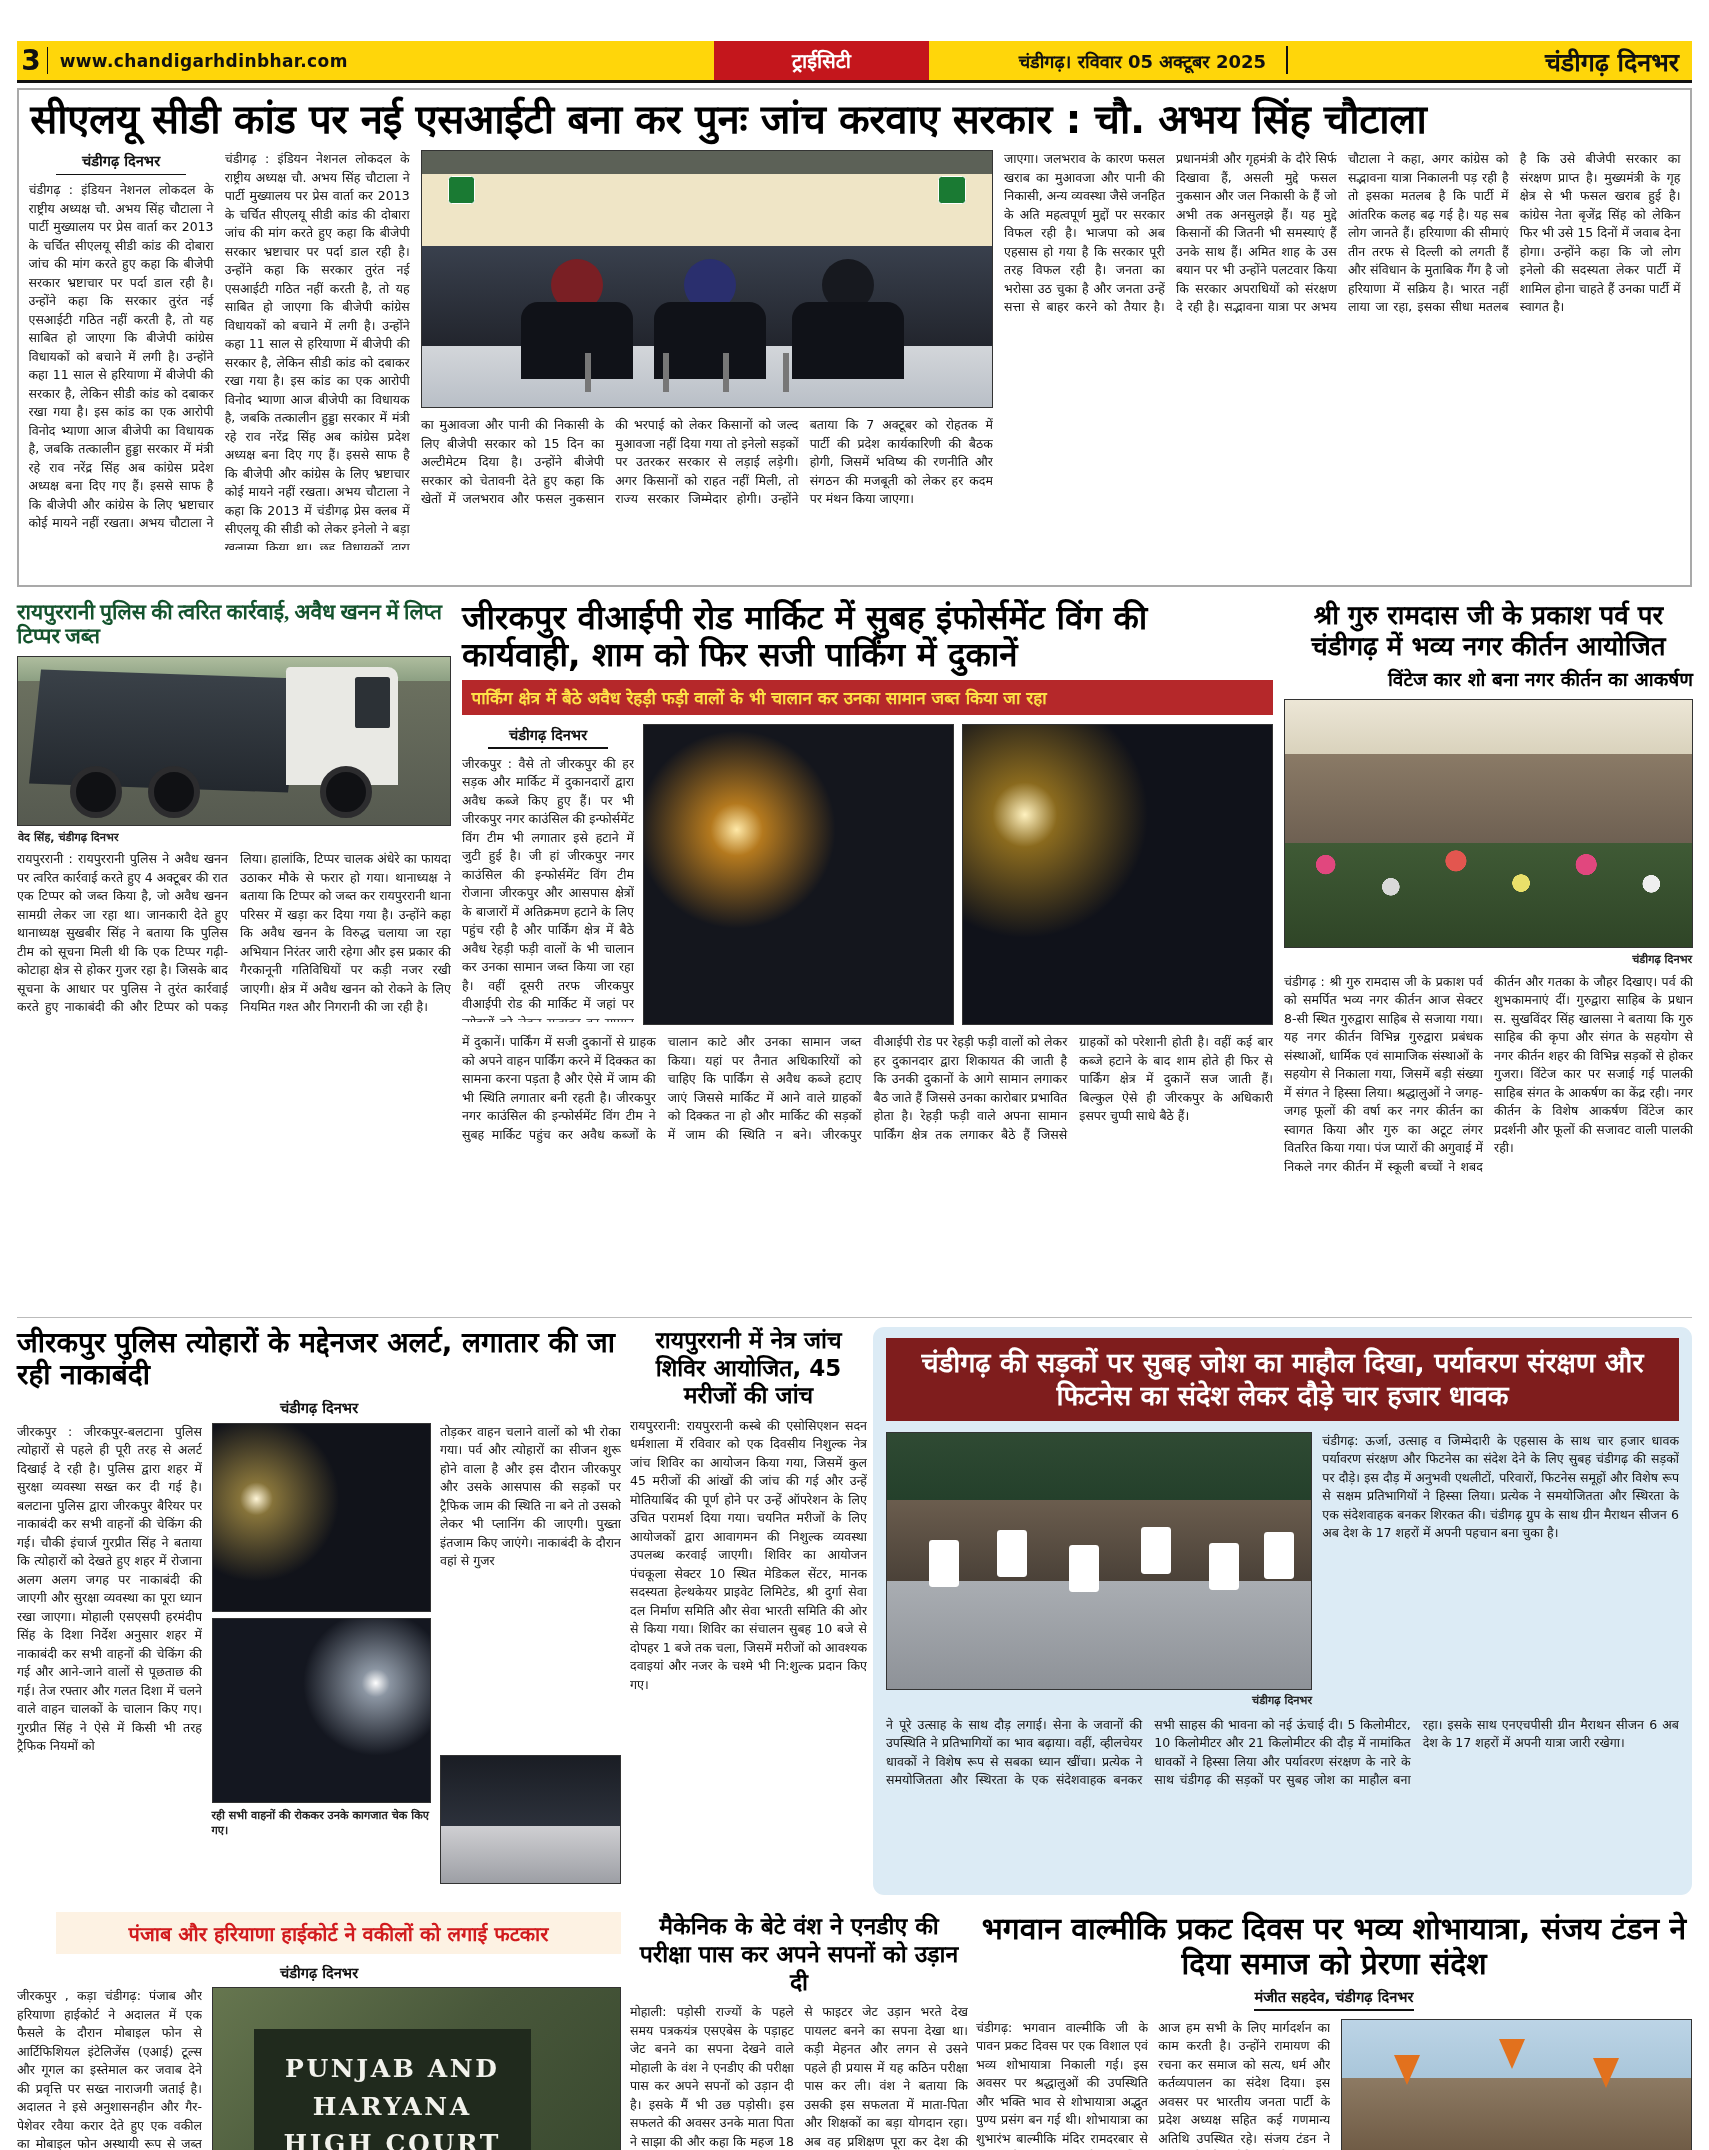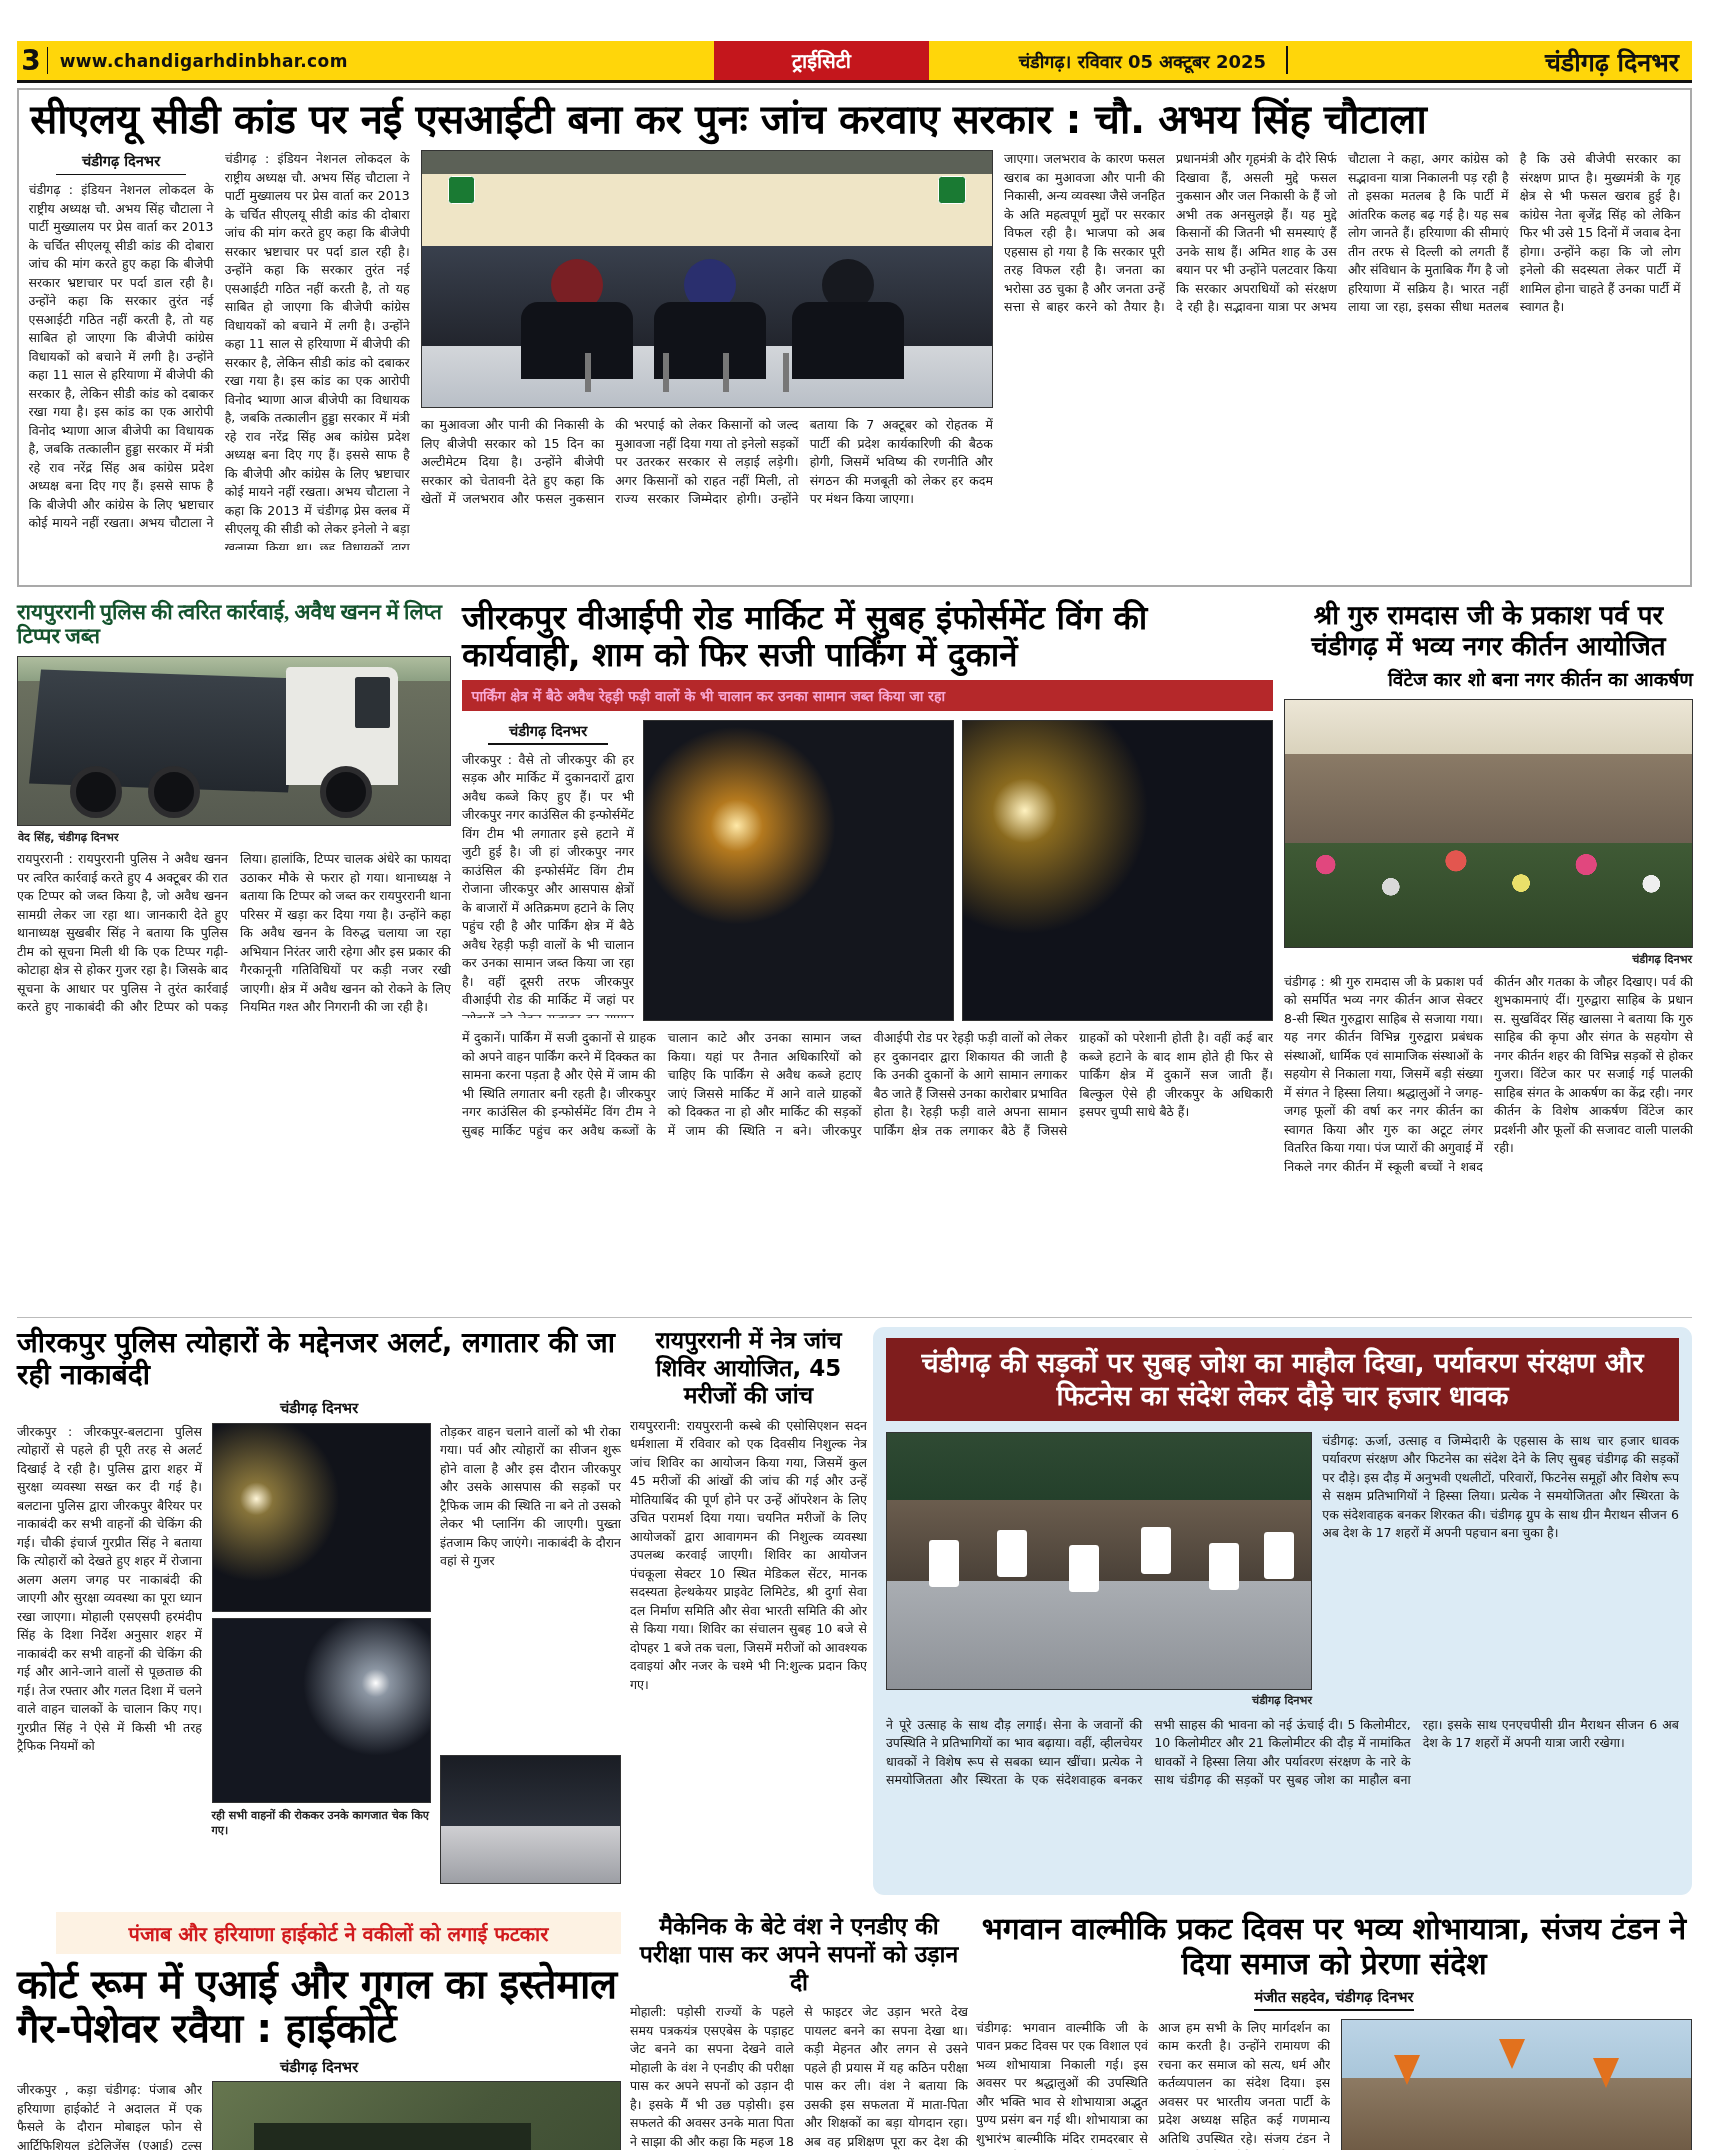--- a/index.html
+++ b/index.html
@@ -49,21 +49,21 @@
   .ph-truck{width:100%;height:170px;background:linear-gradient(180deg,#aebd9e 0%,#8da083 14%,#6b705f 14%,#565a50 100%);}
   .ph-truck .bed{position:absolute;left:4%;top:10%;width:60%;height:68%;background:linear-gradient(180deg,#3a4148,#23282e);transform:skew(-6deg,2deg);}
   .ph-truck .cab{position:absolute;left:62%;top:6%;width:26%;height:70%;background:#e9e9e4;border-radius:4.3px 10.3px 0 0;}
   .ph-truck .win{position:absolute;left:78%;top:12%;width:8%;height:30%;background:#2c3136;border-radius:2.6px;}
   .ph-truck .wheel{position:absolute;bottom:4%;width:52px;height:52px;border-radius:50%;background:#101114;border:6px solid #2c2c2e;}
   .truck-cap{margin:3.4px 0 6px 0.9px;}
   .tipper .body-txt{column-count:2;column-gap:12px;height:318px;}
 
   .market{position:absolute;left:462px;top:600px;width:811px;height:714px;}
   .market h2{margin:0 0 6px 0;font-size:33px;line-height:1.12;font-weight:900;color:#000;}
-  .market .kicker{background:#b5282a;color:#f9a8d4;font-size:14px;font-weight:800;padding:6px 9.5px;margin-bottom:8.6px;}
+  .market .kicker{background:#b5282a;color:#fde047;font-size:17px;font-weight:800;padding:6px 9.5px;margin-bottom:8.6px;}
   .market-row{display:flex;gap:8.6px;height:301px;}
   .market-colA{width:172px;flex:none;}
   .ph-night{flex:1;background:#0a0c12;}
   .ph-night.n1{background:radial-gradient(circle at 30% 35%,#ffe9a8 0%,#b4791e 9%,#14161d 34%),radial-gradient(circle at 75% 60%,#ffd77a 0%,#6e4a12 12%,#0a0c12 40%),#0a0c12;}
   .ph-night.n2{background:radial-gradient(circle at 20% 30%,#fff2c0 0%,#8a6a1e 10%,#10121a 38%),radial-gradient(circle at 65% 25%,#ffffff 0%,#9aa 6%,#151822 30%),radial-gradient(circle at 80% 70%,#e8b65a 0%,#533a10 14%,#0a0c12 44%),#0a0c12;}
   .market-below{margin-top:8.6px;column-count:4;column-gap:12px;height:327px;}
 
   .kirtan{position:absolute;left:1284px;top:600px;width:409px;height:714px;}
   .kirtan h2{margin:0 0 4.3px 0;font-size:26px;line-height:1.18;font-weight:800;color:#000;text-align:center;}
   .kirtan .sub{font-size:19px;font-weight:800;text-align:right;margin-bottom:6.9px;}
@@ -252,21 +252,20 @@
       </div>
       <div class="marathon-sidecol body-txt">चंडीगढ़: ऊर्जा, उत्साह व जिम्मेदारी के एहसास के साथ चार हजार धावक पर्यावरण संरक्षण और फिटनेस का संदेश देने के लिए सुबह चंडीगढ़ की सड़कों पर दौड़े। इस दौड़ में अनुभवी एथलीटों, परिवारों, फिटनेस समूहों और विशेष रूप से सक्षम प्रतिभागियों ने हिस्सा लिया। प्रत्येक ने समयोजितता और स्थिरता के एक संदेशवाहक बनकर शिरकत की। चंडीगढ़ ग्रुप के साथ ग्रीन मैराथन सीजन 6 अब देश के 17 शहरों में अपनी पहचान बना चुका है।</div>
     </div>
     <div class="body-txt marathon-below">ने पूरे उत्साह के साथ दौड़ लगाई। सेना के जवानों की उपस्थिति ने प्रतिभागियों का भाव बढ़ाया। वहीं, व्हीलचेयर धावकों ने विशेष रूप से सबका ध्यान खींचा। प्रत्येक ने समयोजितता और स्थिरता के एक संदेशवाहक बनकर सभी साहस की भावना को नई ऊंचाई दी। 5 किलोमीटर, 10 किलोमीटर और 21 किलोमीटर की दौड़ में नामांकित धावकों ने हिस्सा लिया और पर्यावरण संरक्षण के नारे के साथ चंडीगढ़ की सड़कों पर सुबह जोश का माहौल बना रहा। इसके साथ एनएचपीसी ग्रीन मैराथन सीजन 6 अब देश के 17 शहरों में अपनी यात्रा जारी रखेगा।</div>
   </section>
 
   <section class="court">
     <div class="kickerbox">
       <span>पंजाब और हरियाणा हाईकोर्ट ने वकीलों को लगाई फटकार</span>
     </div>
-    <h2>कोर्ट रूम में एआई और गूगल का इस्तेमाल गैर-पेशेवर रवैया : हाईकोर्ट</h2>
     <div class="byline" style="margin-bottom:5.2px;">चंडीगढ़ दिनभर</div>
     <div class="court-row">
       <div class="court-colL body-txt">जीरकपुर , कड़ा चंडीगढ़: पंजाब और हरियाणा हाईकोर्ट ने अदालत में एक फैसले के दौरान मोबाइल फोन से आर्टिफिशियल इंटेलिजेंस (एआई) टूल्स और गूगल का इस्तेमाल कर जवाब देने की प्रवृत्ति पर सख्त नाराजगी जताई है। अदालत ने इसे अनुशासनहीन और गैर-पेशेवर रवैया करार देते हुए एक वकील का मोबाइल फोन अस्थायी रूप से जब्त करने का आदेश दिया। जस्टिस संजय वशिष्ठ ने स्पष्ट किया कि अदालत में इस तरह का व्यवहार बिल्कुल अस्वीकार्य है। उन्होंने कहा, बहस के दौरान मोबाइल फोन का उपयोग अदालत के प्रति असम्मान और गैर-पेशेवर रवैये को दर्शाता है, जिसे कतई बर्दाश्त नहीं किया जा सकता। जस्टिस वशिष्ठ ने यह भी कहा कि किसी वकील को अदालत में किसी मामले का जवाब देने के लिए पूरी तैयारी से आना चाहिए, न कि सुनवाई के दौरान मोबाइल से जानकारी निकालनी चाहिए। मामले की सुनवाई के दौरान एक वकील ने अपने मोबाइल फोन पर एआई की मदद से जवाब तैयार कर पढ़ना शुरू कर दिया था।</div>
       <div class="court-colR">
         <div class="photo ph-court">
           <div class="sign">
             <span>PUNJAB AND HARYANA HIGH COURT</span>
           </div>
         </div>
 

